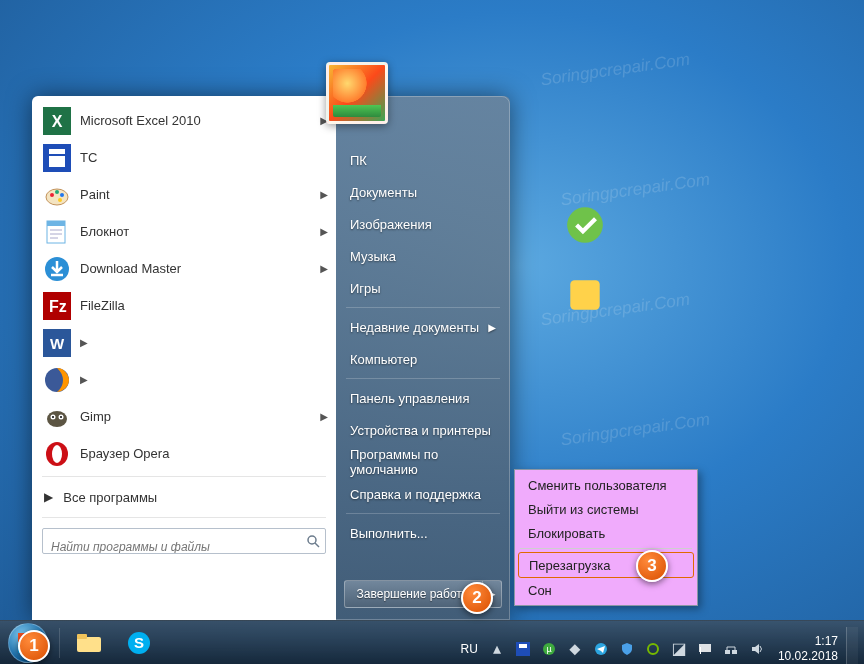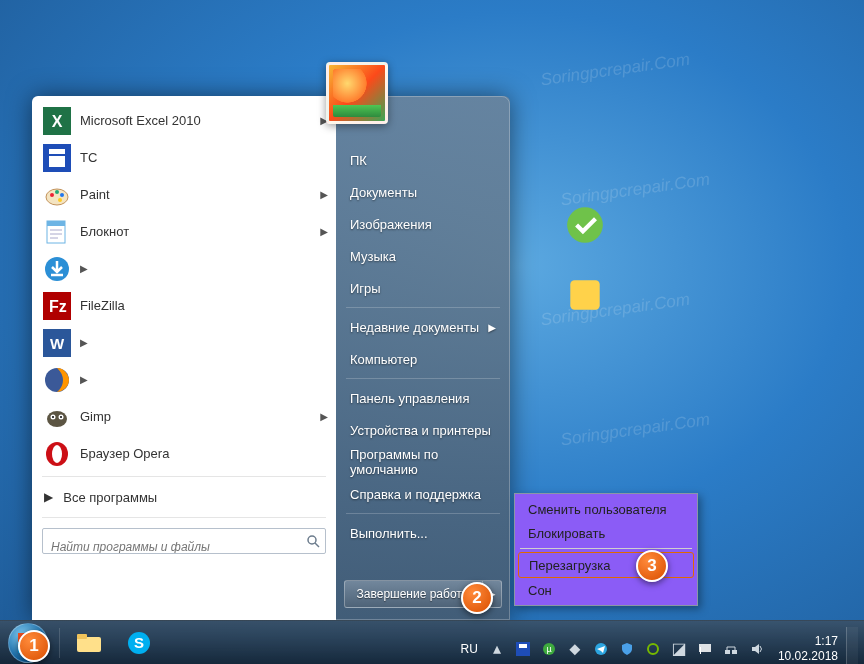--- a/index.html
+++ b/index.html
@@ -57,21 +57,21 @@
 
 .r-item { display: flex; align-items: center; height: 32px; padding: 0 14px; color: #fff; font-size: 13px; cursor: pointer; text-shadow: 0 1px 2px rgba(0,0,0,0.5); }
 .r-item .arr { margin-left: auto; font-size: 10px; }
 .r-divider { height: 1px; background: rgba(255,255,255,0.2); margin: 3px 10px; }
 
 .shutdown-row { display: flex; padding: 6px 8px 6px 8px; gap: 0; margin-top: auto; }
 .shutdown-btn { flex: 1; height: 28px; background: linear-gradient(to bottom, rgba(120,140,160,0.9), rgba(80,100,120,0.9)); border: 1px solid rgba(255,255,255,0.3); border-right: none; border-radius: 3px 0 0 3px; color: #fff; font-size: 12px; display: flex; align-items: center; justify-content: center; cursor: pointer; text-shadow: 0 1px 1px rgba(0,0,0,0.5); }
 .shutdown-arrow { width: 20px; height: 28px; background: linear-gradient(to bottom, rgba(120,140,160,0.9), rgba(80,100,120,0.9)); border: 1px solid rgba(255,255,255,0.3); border-radius: 0 3px 3px 0; color: #fff; display: flex; align-items: center; justify-content: center; font-size: 9px; cursor: pointer; }
 .sm-right-inner { display: flex; flex-direction: column; height: 100%; }
 
-.power-menu { position: absolute; left: 514px; bottom: 58px; width: 184px; background: #8b5cf6; border: 1px solid #8a97a5; box-shadow: 3px 3px 8px rgba(0,0,0,0.35); padding: 3px; z-index: 20; }
+.power-menu { position: absolute; left: 514px; bottom: 58px; width: 184px; background: #f0abfc; border: 1px solid #8a97a5; box-shadow: 3px 3px 8px rgba(0,0,0,0.35); padding: 3px; z-index: 20; }
 .pm-item { height: 24px; display: flex; align-items: center; padding: 0 10px; font-size: 13px; color: #222; cursor: pointer; border-radius: 2px; }
 .pm-item.highlight { border: 1px solid #e06a00; border-radius: 3px; height: 26px; }
 .pm-sep { height: 1px; background: #cfcfcf; margin: 3px 2px; }
 
 svg { display: block; }
 </style>
 </head>
 <body>
 
 <div class="desktop">
@@ -146,20 +146,21 @@
         <span class="arr">▶</span>
       </div>
       <div class="pin-item">
         <span class="ic">
           <svg width="28" height="28" viewBox="0 0 28 28">
             <circle cx="14" cy="14" r="12" fill="#2b8fd6"></circle>
             <path d="M14 6 V16 M9 12 L14 17 L19 12" stroke="#fff" stroke-width="2.5" fill="none"></path>
             <line x1="8" y1="20" x2="20" y2="20" stroke="#fff" stroke-width="2.5"></line>
           </svg>
         </span>
+        <span class="lbl">Download Master</span>
         <span class="arr">▶</span>
       </div>
       <div class="pin-item">
         <span class="ic">
           <svg width="28" height="28" viewBox="0 0 28 28">
             <rect width="28" height="28" fill="#b00000"></rect>
             <text x="6" y="20" fill="#fff" font-size="16" font-weight="bold">Fz</text>
           </svg>
         </span>
         <span class="lbl">FileZilla</span>
@@ -267,20 +268,23 @@
           <div class="shutdown-arrow">▶</div>
         </div>
       </div>
   </div>
   <div class="sm-border"></div>
 </div>
 
 <div class="power-menu" id="power-menu">
     <div class="pm-item">
       <span>Сменить пользователя</span>
+    </div>
+    <div class="pm-item">
+      <span>Выйти из системы</span>
     </div>
     <div class="pm-item">
       <span>Блокировать</span>
     </div>
     <div class="pm-sep"></div>
     <div class="pm-item highlight">
       <span>Перезагрузка</span>
     </div>
     <div class="pm-item">
       <span>Сон</span>

